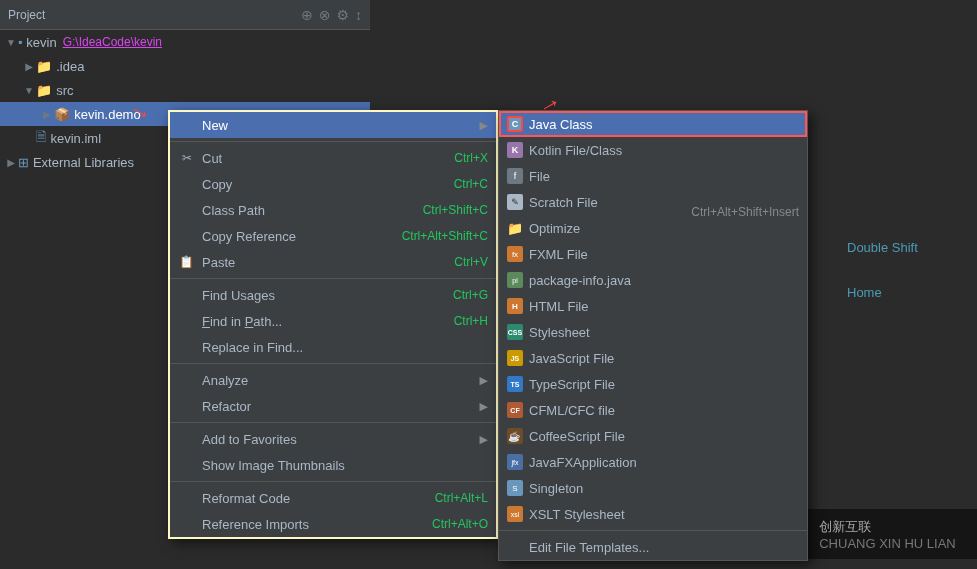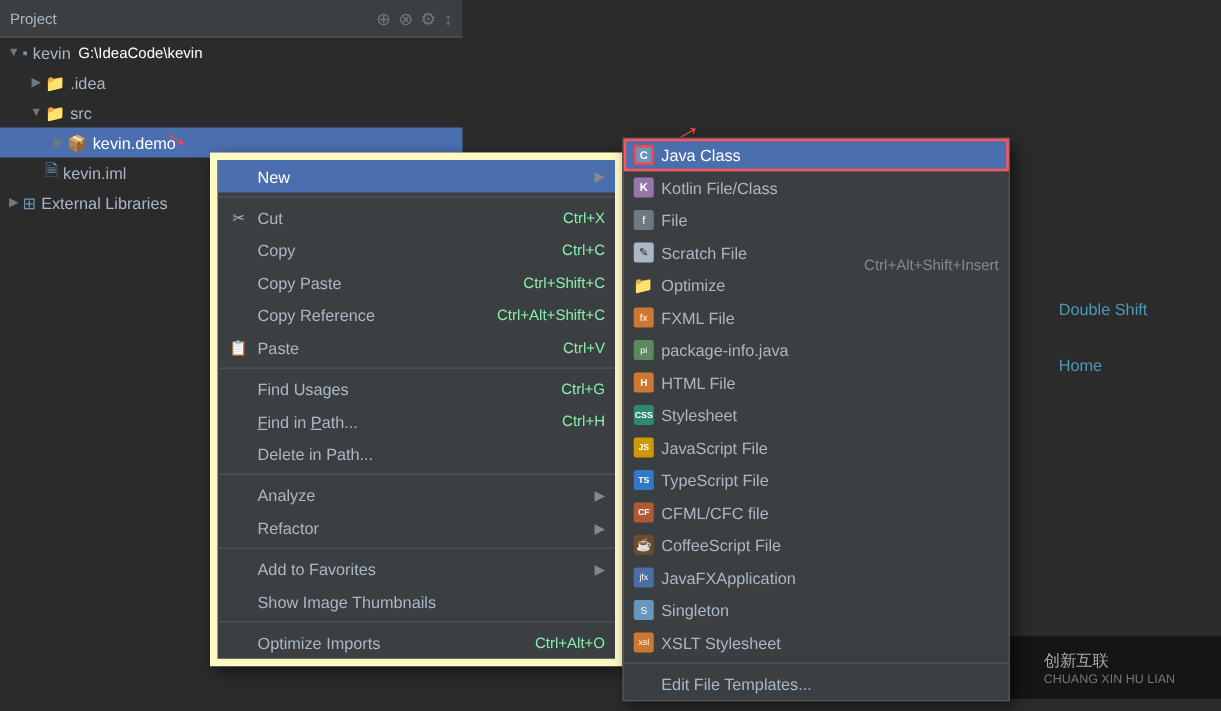--- a/index.html
+++ b/index.html
@@ -85,24 +85,23 @@
       font-size: 13px;
     }
 
     
     .context-menu {
       position: absolute;
       top: 110px;
       left: 168px;
       width: 330px;
       background: #3c3f41;
-      border: 6px solid #fef9c3;
+      border: 2px solid #fef9c3;
       box-shadow: 4px 4px 12px rgba(0,0,0,0.6);
       z-index: 10;
-      margin-top: 12px;
     }
 
     .menu-item {
       display: flex;
       align-items: center;
       height: 26px;
       padding: 0 8px;
       cursor: pointer;
       position: relative;
     }
@@ -111,21 +110,21 @@
       background: #4b6eaf;
       color: #fff;
     }
 
     .menu-item-label {
       flex: 1;
       color: inherit;
     }
 
     .menu-item-shortcut {
-      color: #86efac;
+      color: #22c55e;
       font-size: 12px;
       margin-left: 20px;
     }
 
     .menu-item-arrow {
       color: #888;
       font-size: 11px;
     }
 
     .menu-separator {
@@ -259,21 +258,21 @@
       <span class="header-icon">⊗</span>
       <span class="header-icon">⚙</span>
       <span class="header-icon">↕</span>
     </div>
   </div>
 
   <div class="tree-item" style="padding-left:4px;">
     <span class="tree-arrow">▼</span>
     <span style="color:#6897bb;margin-right:4px;font-size:12px;">▪</span>
     <span>kevin</span>
-    <span style="color:#ffffff;margin-left:6px;font-size:12px;">G:\IdeaCode\kevin</span>
+    <span style="color:#d946ef;margin-left:6px;font-size:12px;text-decoration:underline;">G:\IdeaCode\kevin</span>
   </div>
   <div class="tree-item" style="padding-left:22px;">
     <span class="tree-arrow">▶</span>
     <span class="folder-icon">📁</span>
     <span>.idea</span>
   </div>
   <div class="tree-item" style="padding-left:22px;">
     <span class="tree-arrow">▼</span>
     <span class="folder-icon">📁</span>
     <span>src</span>
@@ -308,21 +307,21 @@
     <span class="menu-item-label">Cut</span>
     <span class="menu-item-shortcut">Ctrl+X</span>
   </div>
   <div class="menu-item">
     <span class="menu-icon"></span>
     <span class="menu-item-label">Copy</span>
     <span class="menu-item-shortcut">Ctrl+C</span>
   </div>
   <div class="menu-item">
     <span class="menu-icon"></span>
-    <span class="menu-item-label">Copy Paste</span>
+    <span class="menu-item-label">Class Path</span>
     <span class="menu-item-shortcut">Ctrl+Shift+C</span>
   </div>
   <div class="menu-item">
     <span class="menu-icon"></span>
     <span class="menu-item-label">Copy Reference</span>
     <span class="menu-item-shortcut">Ctrl+Alt+Shift+C</span>
   </div>
   <div class="menu-item">
     <span class="menu-icon">📋</span>
     <span class="menu-item-label">Paste</span>
@@ -334,21 +333,21 @@
     <span class="menu-item-label">Find Usages</span>
     <span class="menu-item-shortcut">Ctrl+G</span>
   </div>
   <div class="menu-item">
     <span class="menu-icon"></span>
     <span class="menu-item-label"><span class="underlined">F</span>ind in <span class="underlined">P</span>ath...</span>
     <span class="menu-item-shortcut">Ctrl+H</span>
   </div>
   <div class="menu-item">
     <span class="menu-icon"></span>
-    <span class="menu-item-label">Delete in Path...</span>
+    <span class="menu-item-label">Replace in Find...</span>
   </div>
   <div class="menu-separator"></div>
   <div class="menu-item">
     <span class="menu-icon"></span>
     <span class="menu-item-label">Analyze</span>
     <span class="menu-item-arrow">▶</span>
   </div>
   <div class="menu-item">
     <span class="menu-icon"></span>
     <span class="menu-item-label">Refactor</span>
@@ -360,21 +359,26 @@
     <span class="menu-item-label">Add to Favorites</span>
     <span class="menu-item-arrow">▶</span>
   </div>
   <div class="menu-item">
     <span class="menu-icon"></span>
     <span class="menu-item-label">Show Image Thumbnails</span>
   </div>
   <div class="menu-separator"></div>
   <div class="menu-item">
     <span class="menu-icon"></span>
-    <span class="menu-item-label">Optimize Imports</span>
+    <span class="menu-item-label">Reformat Code</span>
+    <span class="menu-item-shortcut">Ctrl+Alt+L</span>
+  </div>
+  <div class="menu-item">
+    <span class="menu-icon"></span>
+    <span class="menu-item-label">Reference Imports</span>
     <span class="menu-item-shortcut">Ctrl+Alt+O</span>
   </div>
 </div>
 
 <div class="submenu" style="top:110px; left:498px;">
   <div style="position:relative;">
     <div class="java-class-highlight"></div>
   </div>
 
   <div class="submenu-item highlighted" style="position:relative;">
@@ -455,15 +459,15 @@
 <div class="right-panel">
   <span class="hint-text">Double Shift</span>
   <span class="hint-text">Home</span>
 </div>
 
 <div class="url-text">http://blog.csdn.net/os...</div>
 
 <div class="watermark">
   <div>
     <div style="font-size:13px;color:#aaa;">创新互联</div>
-    <div style="font-size:10px;color:#777;">CHUANG XIN HU LIAN</div>
+    <div style="font-size:13px;color:#777;">CHUANG XIN HU LIAN</div>
   </div>
 </div>
 
 </body></html>

